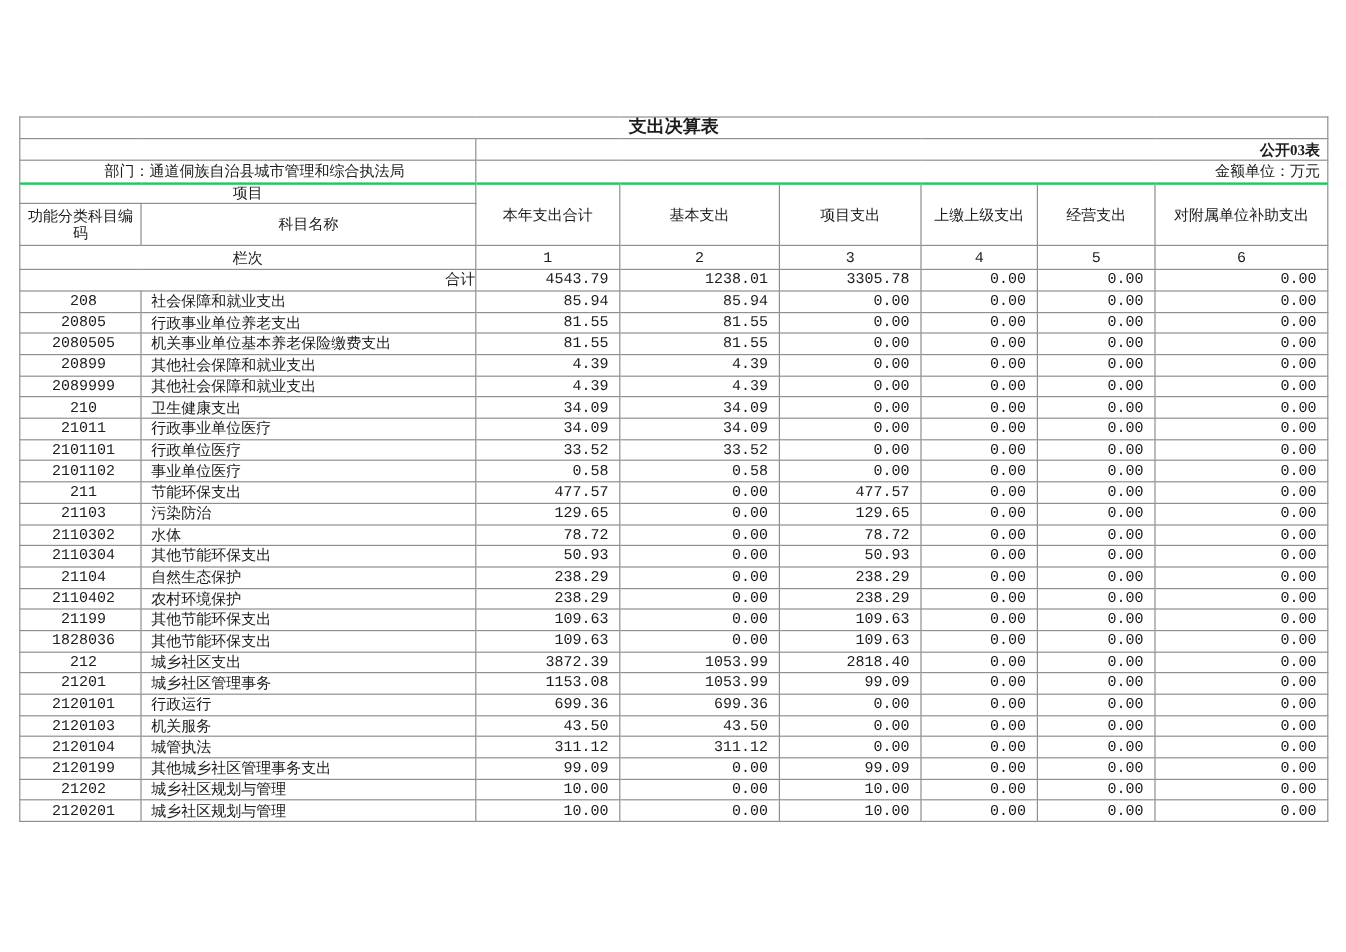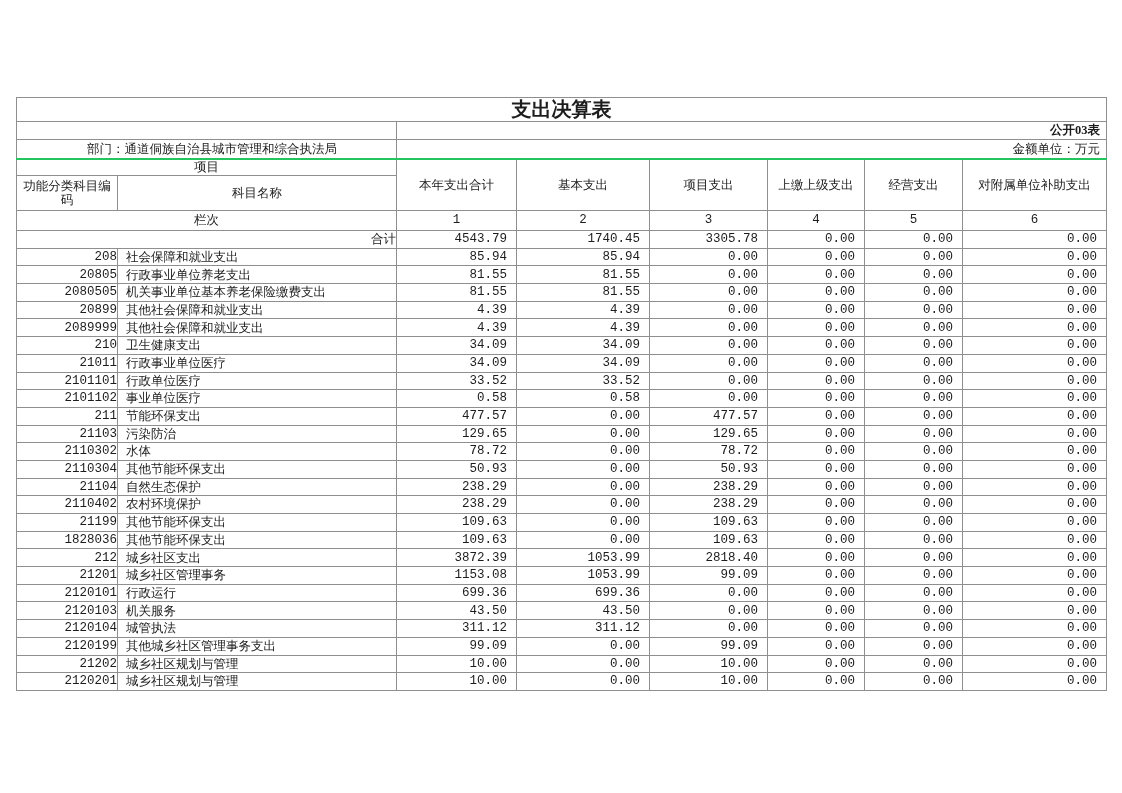--- a/index.html
+++ b/index.html
@@ -26,21 +26,21 @@
     vertical-align: middle;
     font-size: 12.5px;
     line-height: 1.15;
     overflow: hidden;
     white-space: nowrap;
   }
   tr.r-title td {
     height: 17px;
     text-align: center;
     font-weight: bold;
-    font-size: 20px;
+    font-size: 15px;
     white-space: nowrap;
   }
   tr.r-meta1 td { height: 18px; }
   tr.r-meta2 td { height: 19px; }
   td.cell-right { text-align: right; padding-right: 6px; }
   td.cell-left  { text-align: center;  padding-left: 11px; }
   .bold { font-weight: bold; font-size: 13px; margin-top: 13px; }
   tr.r-head td {
     border-top: 2px solid #22c55e;
     text-align: center;
@@ -62,21 +62,21 @@
     padding-right: 9px;
   }
   td.mono-c {
     font-family: "Liberation Mono", "DejaVu Sans Mono", monospace;
     font-size: 13px;
     text-align: center;
   }
   td.code {
     font-family: "Liberation Mono", "DejaVu Sans Mono", monospace;
     font-size: 13px;
-    text-align: right;
+    text-align: center;
     padding-left: 5px;
   }
   td.name { text-align: left; padding-left: 8px; margin-top: 16px; }
 </style>
 </head>
 <body>
 
 <div class="page">
   <table class="report">
     <colgroup>
@@ -119,21 +119,21 @@
         <td class="mono-c">1</td>
         <td class="mono-c">2</td>
         <td class="mono-c">3</td>
         <td class="mono-c">4</td>
         <td class="mono-c">5</td>
         <td class="mono-c">6</td>
       </tr>
       <tr class="r-total">
         <td colspan="2" class="center">合计</td>
         <td class="num">4543.79</td>
-        <td class="num">1740.45</td>
+        <td class="num">1238.01</td>
         <td class="num">3305.78</td>
         <td class="num">0.00</td>
         <td class="num">0.00</td>
         <td class="num">0.00</td>
       </tr>
     </tbody>
     <tbody>
         <tr class="data-row">
           <td class="code">208</td>
           <td class="name">社会保障和就业支出</td>

